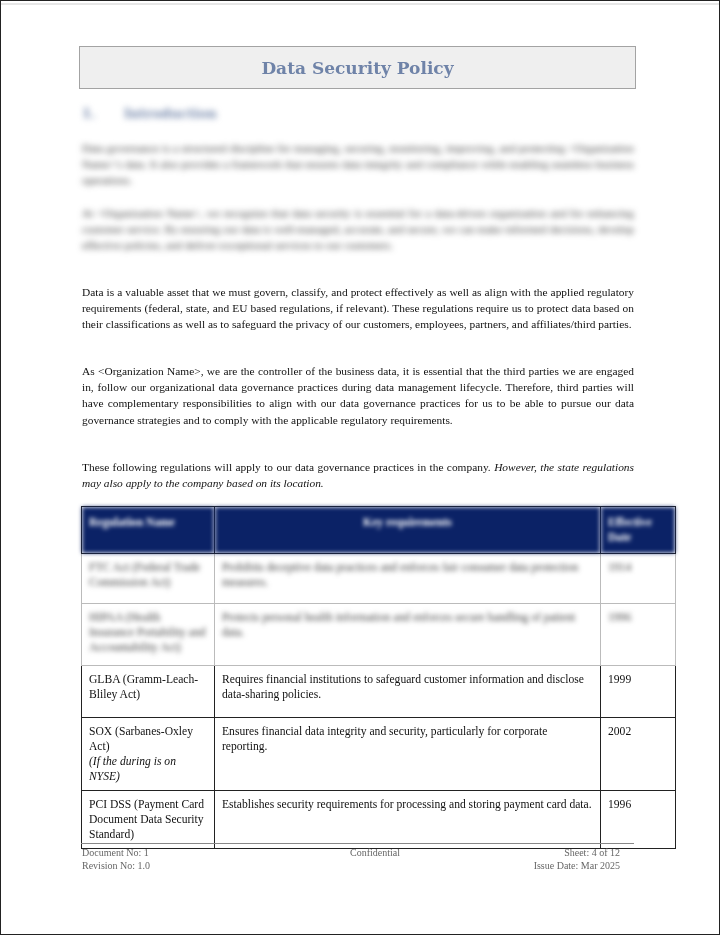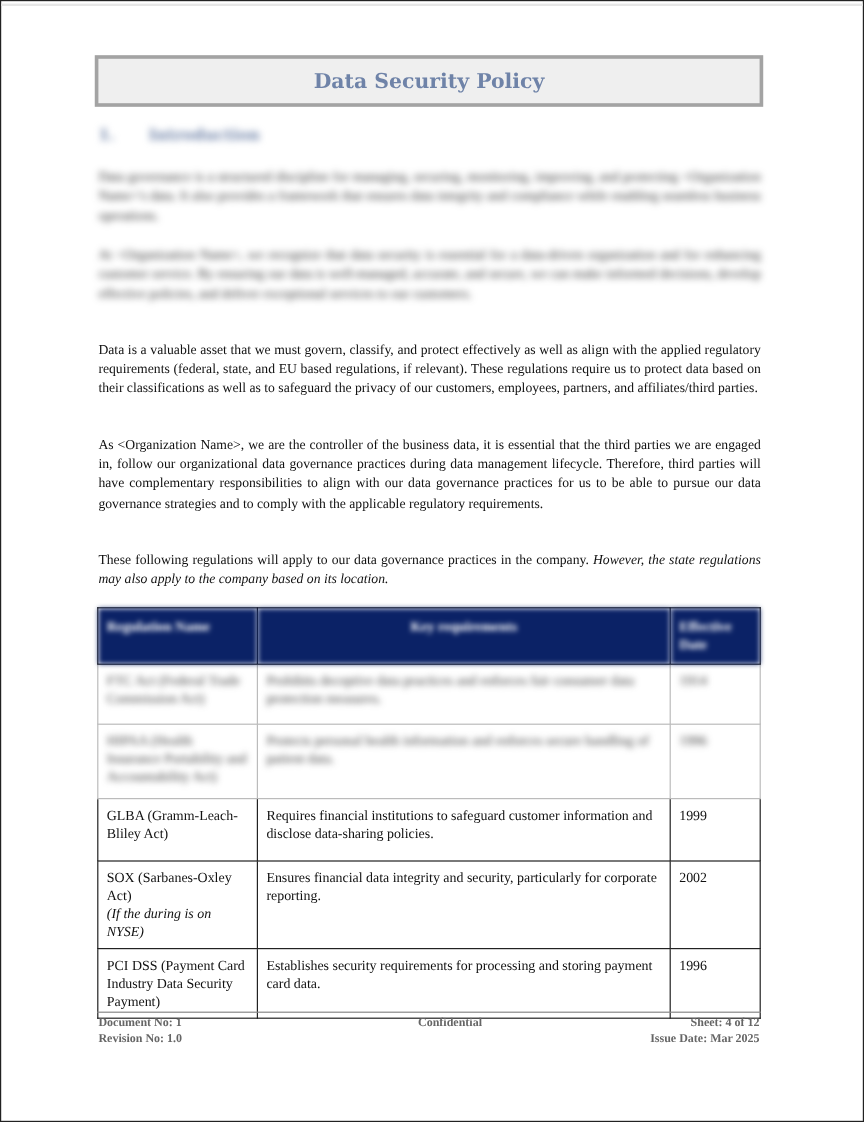--- a/index.html
+++ b/index.html
@@ -8,53 +8,53 @@
       font-family: "DejaVu Serif", "Liberation Serif", serif;
       color: #111; position: relative; overflow: hidden;
     }
     .page-frame {
       position: absolute; left: 0; top: 0; width: 718px; height: 933px;
       border: 1px solid #222; box-sizing: border-box; width: 720px; height: 935px;
     }
     .top-strip { position: absolute; left: 1px; right: 1px; top: 3px; height: 2px; background: #e6e6e6; }
     .title-box {
       position: absolute; left: 79px; top: 46px; width: 557px; height: 43px;
-      box-sizing: border-box; border: 3px solid #a3a3a3; background: #efefef;
+      box-sizing: border-box; border: 1px solid #a3a3a3; background: #efefef;
       display: flex; align-items: center; justify-content: center;
     }
     .title-box span { font-weight: bold; font-size: 17px; color: #6f83a8; font-family: "DejaVu Serif", serif; }
     .blur { filter: blur(3px); color: #555; }
     .section-heading {
       position: absolute; left: 82px; top: 106px; font-weight: bold; font-size: 13px; color: #6f83a8;
     }
     .section-heading .num { display: inline-block; width: 42px; }
     .para {
       position: absolute; left: 82px; width: 552px; font-size: 11.4px; line-height: 16.2px;
       text-align: justify; font-family: "Liberation Serif", serif;
     }
     .para.blurred { color: #333; filter: blur(3px); }
     .para i { font-style: italic; }
     table.reg {
-      position: absolute; left: 81px; top: 506px; width: 553px;
+      position: absolute; left: 81px; top: 506px; width: 595px;
       border-collapse: collapse; font-family: "Liberation Serif", serif; font-size: 11.6px; line-height: 15px;
     }
     table.reg td, table.reg th {
       border: 1px solid #222; vertical-align: top; padding: 6px 7px; text-align: left;
     }
     table.reg th { background: #0b2266; color: #fff; font-weight: bold; padding: 8px 7px; }
     table.reg .c1 { width: 118px; }
     table.reg .c3 { width: 60px; }
     table.reg tr.blurrow td { filter: blur(2.5px); color: #444; border-color: #bbb; }
     table.reg thead, table.reg tr.blurrow { }
     .blur-head th { filter: blur(2px); }
     .footer-line { position: absolute; left: 81px; top: 843px; width: 553px; height: 1px; background: #888; }
-    .footer { position: absolute; top: 846px; font-size: 10px; line-height: 13px; color: #666; font-family: "Liberation Serif", serif; font-weight: bold; }
+    .footer { position: absolute; top: 846px; font-size: 10px; line-height: 13px; color: #666; font-family: "Liberation Serif", serif; }
     .footer.left { left: 82px; }
     .footer.center { left: 0; width: 750px; text-align: center; }
-    .footer.right { right: 87px; text-align: right; }
+    .footer.right { right: 100px; text-align: right; }
   </style>
 </head>
 <body>
 
 <div class="page-frame"></div>
 <div class="top-strip"></div>
 
 <div class="title-box">
   <span>Data Security Policy</span>
 </div>
@@ -99,21 +99,21 @@
     </tr>
     <tr style="height:61px;margin-left:44px;">
       <td class="c1">
         <span>SOX (Sarbanes-Oxley Act)</span><br>
         <i>(If the during is on NYSE)</i>
       </td>
       <td>Ensures financial data integrity and security, particularly for corporate reporting.</td>
       <td class="c3">2002</td>
     </tr>
     <tr style="height:50px;">
-      <td class="c1">PCI DSS (Payment Card Industry Data Security Payment)</td>
+      <td class="c1">PCI DSS (Payment Card Document Data Security Standard)</td>
       <td>Establishes security requirements for processing and storing payment card data.</td>
       <td class="c3">1996</td>
     </tr>
   </tbody>
 </table>
 
 <div class="footer-line"></div>
 <div class="footer left">
   <div>Document No: 1</div>
   <div>Revision No: 1.0</div>

